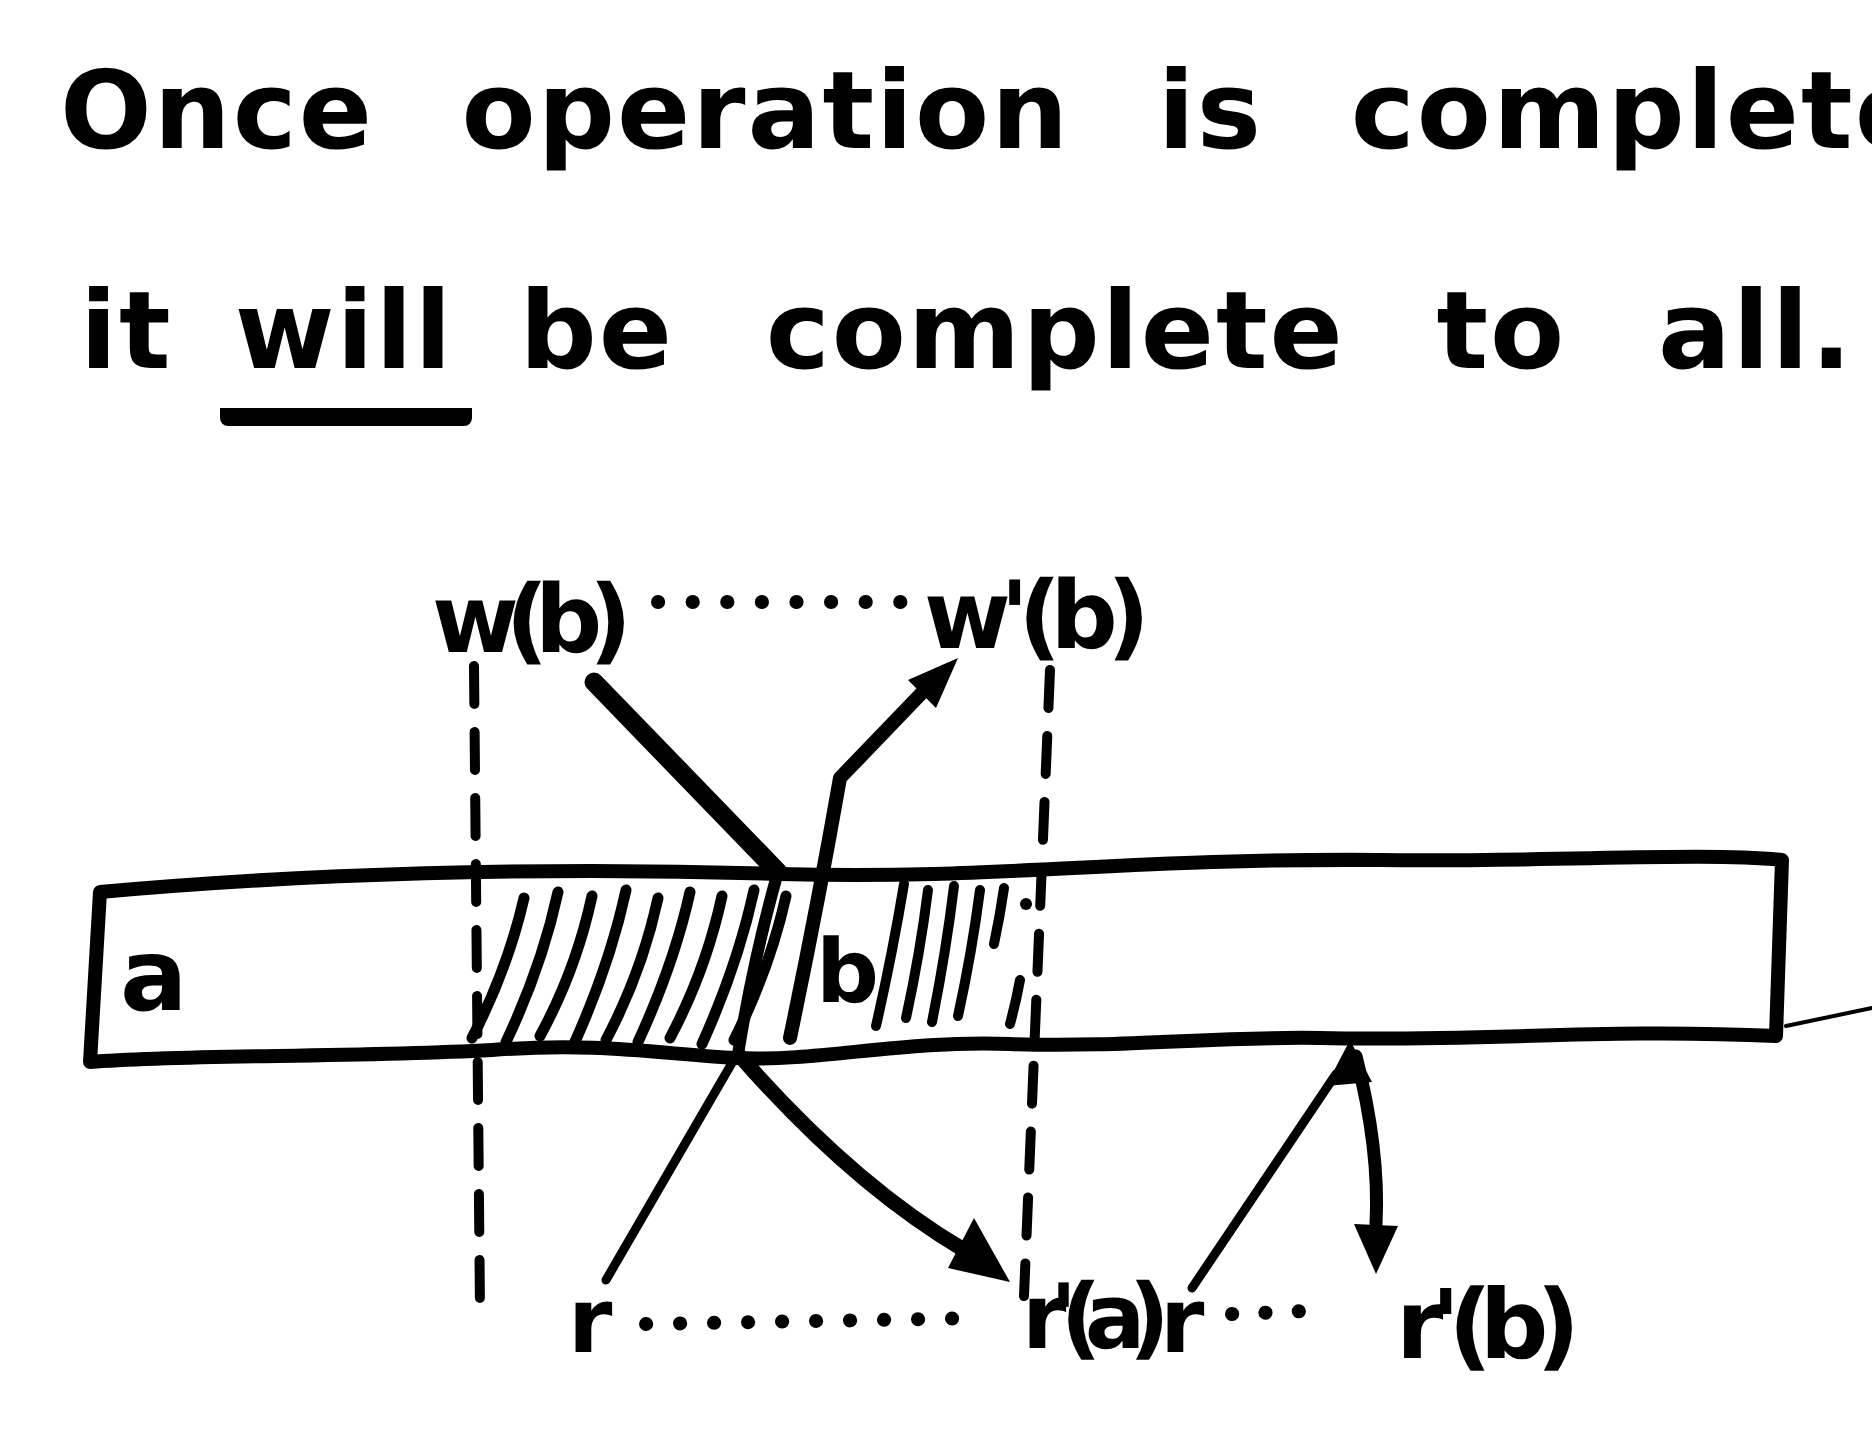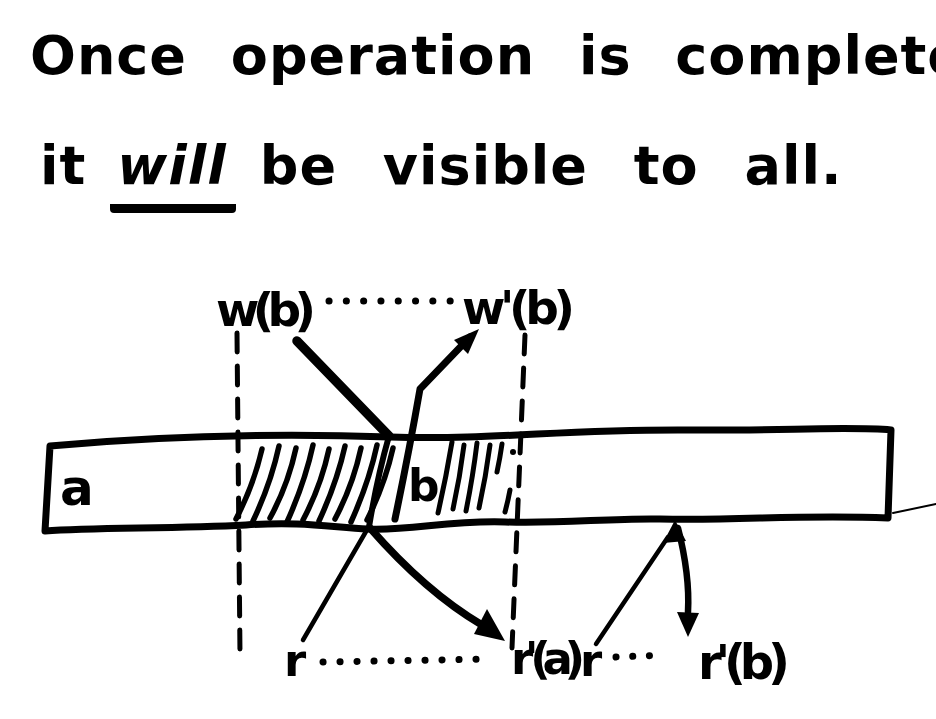--- a/index.html
+++ b/index.html
@@ -19,38 +19,37 @@
     font-size:54px;letter-spacing:1px;word-spacing:24px;
   }
   .hline1{left:30px;top:24px;}
   .hline2{left:40px;top:134px;word-spacing:26px;}
   .uline{
     display:inline-block;
     border-bottom:9px solid #000;
     border-radius:4px;
     padding:0 9px 7px 7px;
     margin:0 24px;
-    font-style:italic;
   }
   svg{position:absolute;left:0;top:0;}
   svg text{
     font-family:"DejaVu Sans",sans-serif;
     font-weight:700;
     fill:#000;
   }
   .ink{stroke:#000;fill:none;stroke-linecap:round;stroke-linejoin:round;}
   .fillink{fill:#000;stroke:none;}
 </style>
 </head>
 <body>
 
 <div class="heading">
   <div class="hline hline1">Once operation is complete,</div>
   <div class="hline hline2">
-    <span>it</span><span class="uline">will</span><span>be visible to all.</span>
+    <span>it</span><span class="uline">will</span><span>be complete to all.</span>
   </div>
 </div>
 
 <svg width="936" height="719" viewBox="0 0 936 719">
 
   <path d="M 50 446 C 150 437 270 433 390 437 C 500 440 560 429 690 430
            C 780 431 850 426 891 430 L 888 518
            C 800 514 740 521 660 519 C 610 518 560 524 505 522
            C 450 520 410 531 368 529 C 330 527 300 521 246 525
            C 170 529 95 527 45 531 Z" fill="#ffffff" stroke="#000" stroke-width="7" stroke-linejoin="round"></path>

